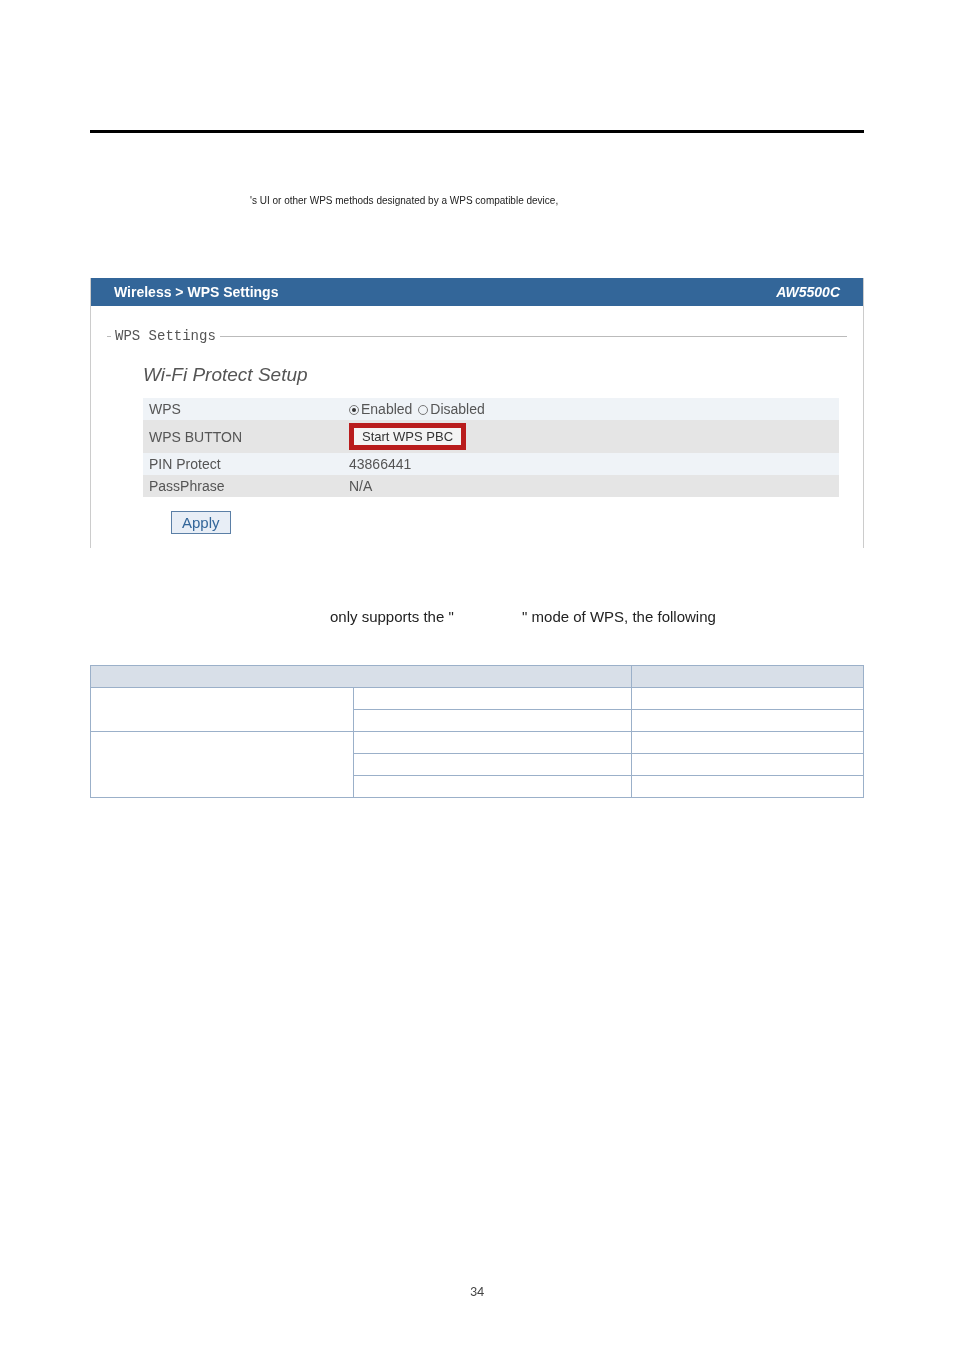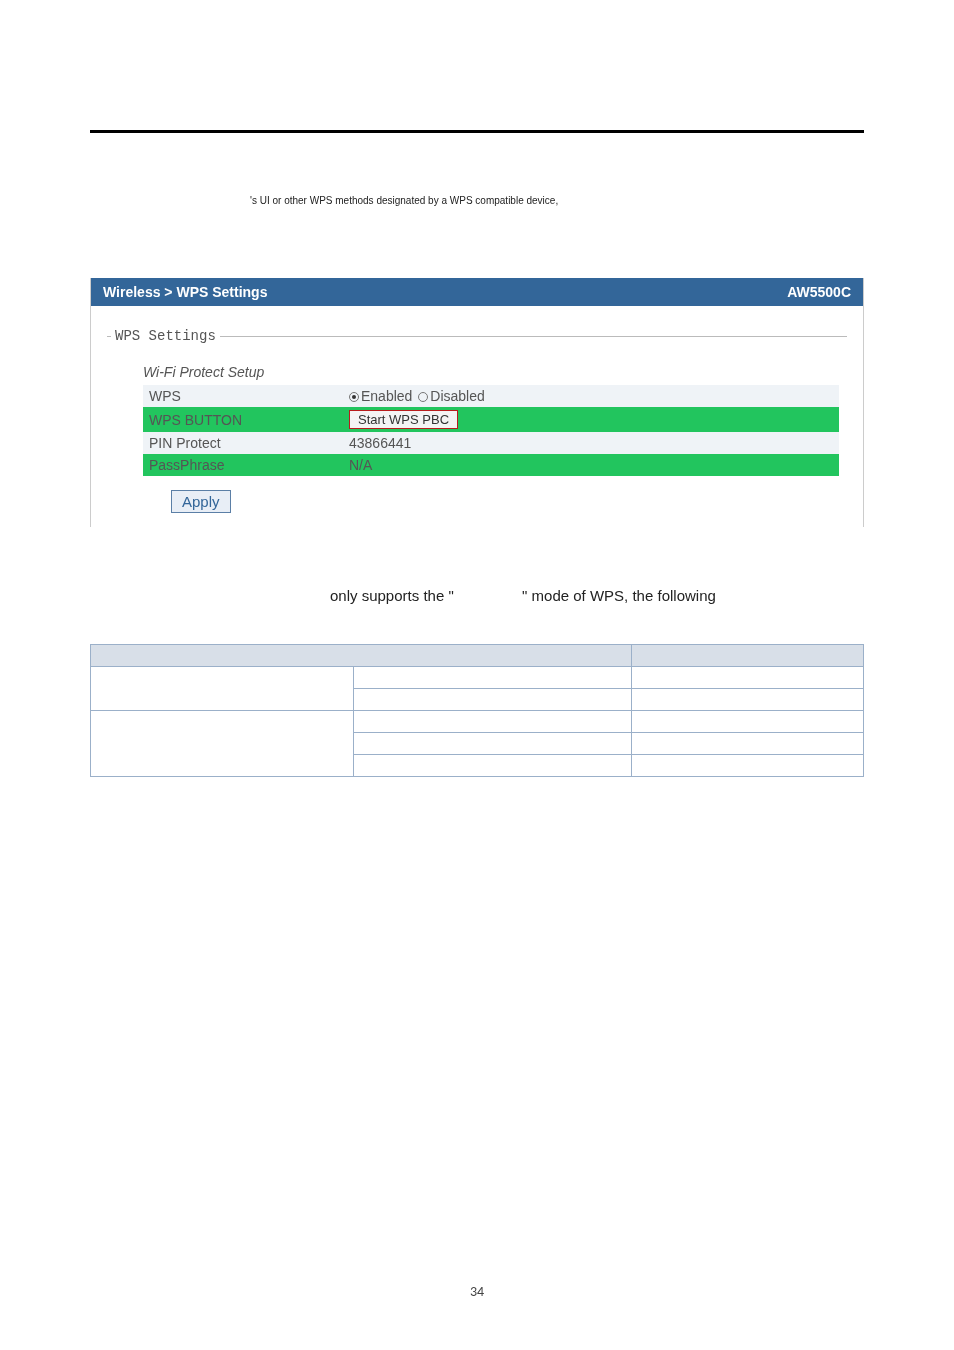--- a/index.html
+++ b/index.html
@@ -22,65 +22,65 @@
     line-height: 1.5;
     text-align: justify;
   }
   .body-text .line1 { display:block; padding-left:160px; margin-bottom:70px;}
   .panel { margin-top: 30px; border-left: 1px solid #ccc; border-right: 1px solid #ccc;}
   .panel-header {
     background: #336699;
     color: #fff;
     font-size: 14px;
     font-weight: bold;
-    padding: 6px 12px;
+    padding: 6px 23px;
     display:flex;
     justify-content: space-between;
     align-items:center;
     font-family: Tahoma, Arial, sans-serif;
   }
-  .panel-header .right { color:#fff; font-weight:bold;}
+  .panel-header .right { font-style: italic; color:#fff; font-weight:bold;}
   .fieldset {
     border: none;
     border-top: 1px solid #bbb;
     margin: 22px 16px 0 16px;
     padding: 10px 8px 14px 8px;
   }
   .legend {
     font-family: Liberation Mono, monospace;
     color: #555;
     font-size: 14px;
     padding: 0 4px;
     background:#fff;
     margin-left:-4px;
   }
   .fs-inner { padding-left: 28px; padding-top:10px;}
-  .wifi-title { font-style: italic; color: #555; font-size:14px; margin-bottom:5px;}
+  .wifi-title { font-style: italic; color: #555; font-size:19px; margin-bottom:12px;}
   .cfg-table { width: 100%; border-collapse: collapse; font-size:14px; color:#555;}
   .cfg-table td { padding: 3px 6px; }
   .cfg-table tr.a td { background: #eff3f7; }
-  .cfg-table tr.b td { background: #22c55e; }
+  .cfg-table tr.b td { background: #e5e5e5; }
   .cfg-table td.k { width: 200px; color:#555;}
   .cfg-table td.v { color:#555;}
   .radio-dot {
     display:inline-block;
     width:10px;height:10px;
     border:1px solid #777;
     border-radius:50%;
     vertical-align:middle;
     margin-right:2px;
     position:relative;
   }
   .radio-dot.checked::after{
     content:"";position:absolute;left:2px;top:2px;
     width:4px;height:4px;border-radius:50%;background:#333;
   }
   .btn {
     display:inline-block;
-    border:1px solid #b91c1c;
+    border:5px solid #b91c1c;
     padding:1px 8px;
     font-size:13px;
     background:#f4f4f4;
     color:#333;
   }
   .apply-btn {
     display:inline-block;
     border:1px solid #5b7fa6;
     background:#e8eef6;
     color:#336699;

